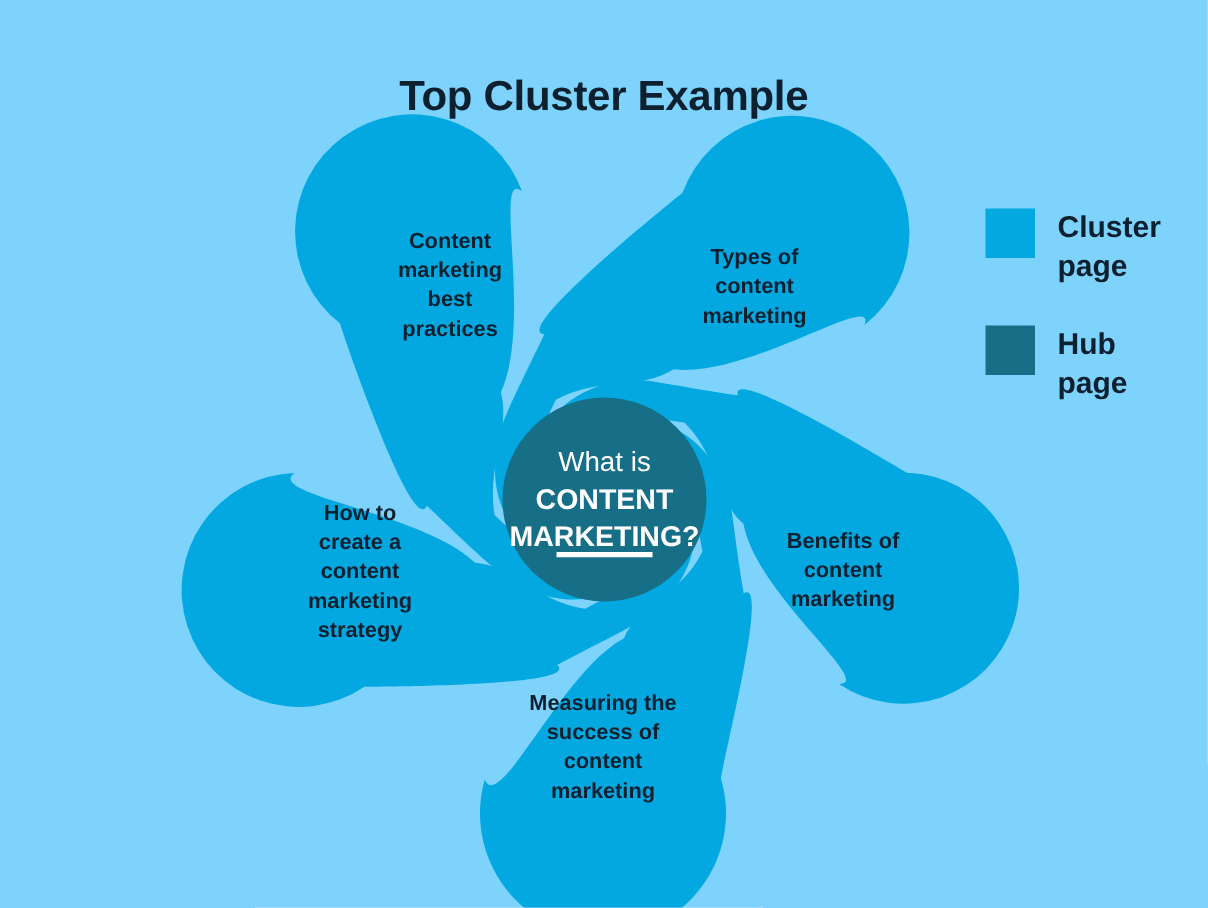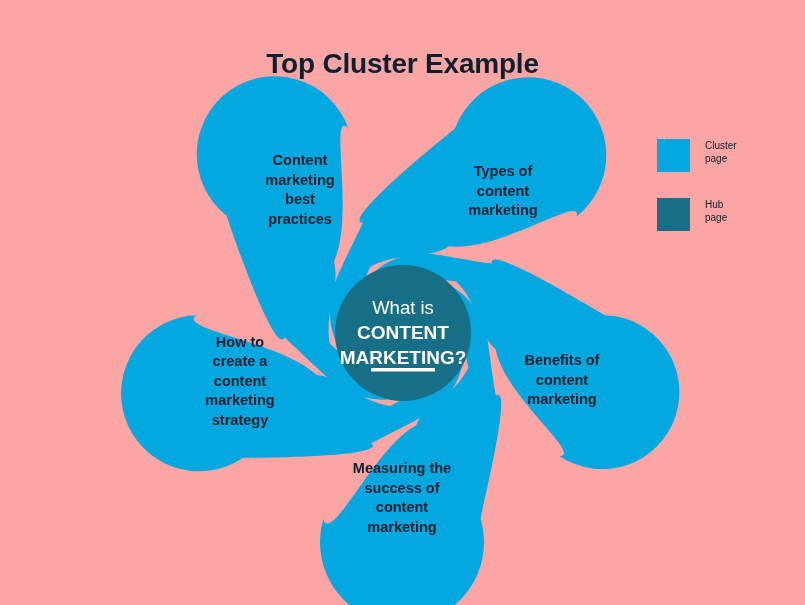--- a/index.html
+++ b/index.html
@@ -9,21 +9,21 @@
   body {
     width: 805px;
     height: 605px;
     font-family: "Liberation Sans", sans-serif;
     overflow: hidden;
   }
   #infographic {
     position: relative;
     width: 805px;
     height: 605px;
-    background: #fca5a5;
+    background: #7dd3fc;
   }
   #page-title {
     position: absolute;
     left: 0;
     top: 48px;
     width: 805px;
     text-align: center;
     font-size: 28px;
     font-weight: bold;
     letter-spacing: -0.2px;
@@ -62,22 +62,22 @@
     align-items: flex-start;
     margin-bottom: 26px;
   }
   .legend-swatch {
     width: 33px;
     height: 33px;
     flex: 0 0 33px;
     margin-right: 15px;
   }
   .legend-text {
-    font-size: 10px;
-    font-weight: normal;
+    font-size: 20px;
+    font-weight: bold;
     color: #0d2030;
     line-height: 1.28;
     max-width: 84px;
     padding-top: 1px;
   }
 </style>
 </head>
 <body>
 
 <div id="infographic">

